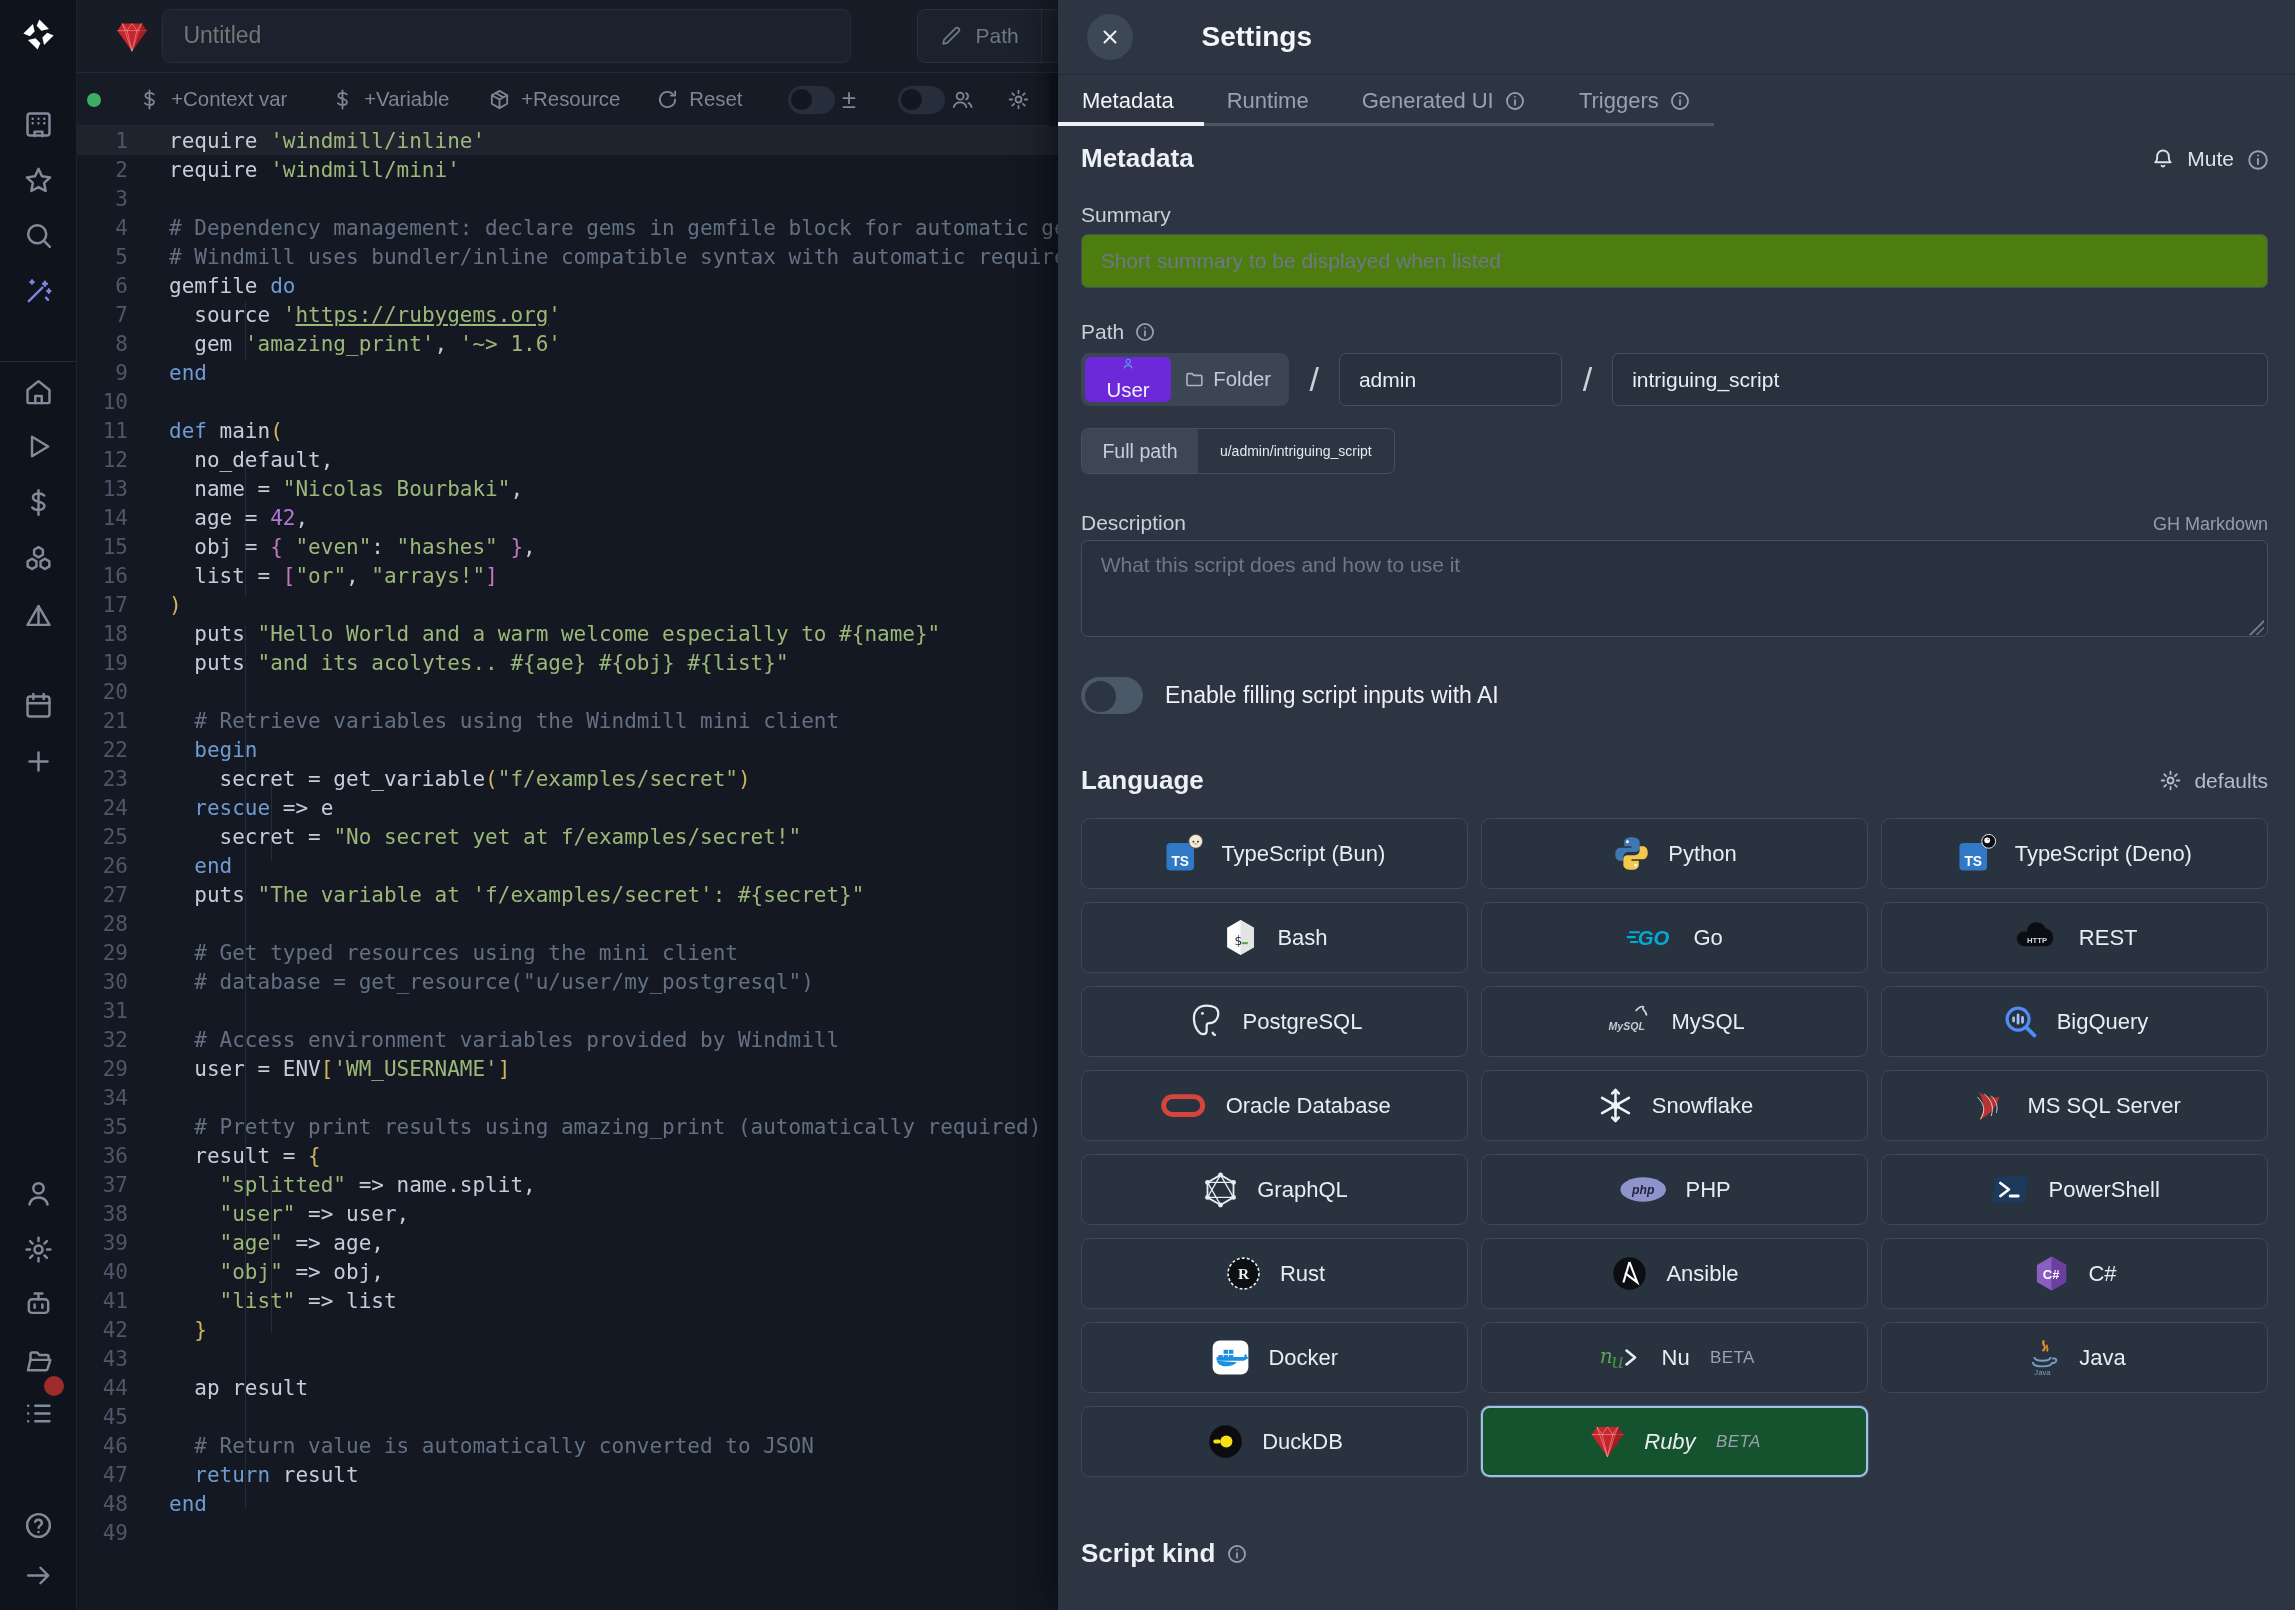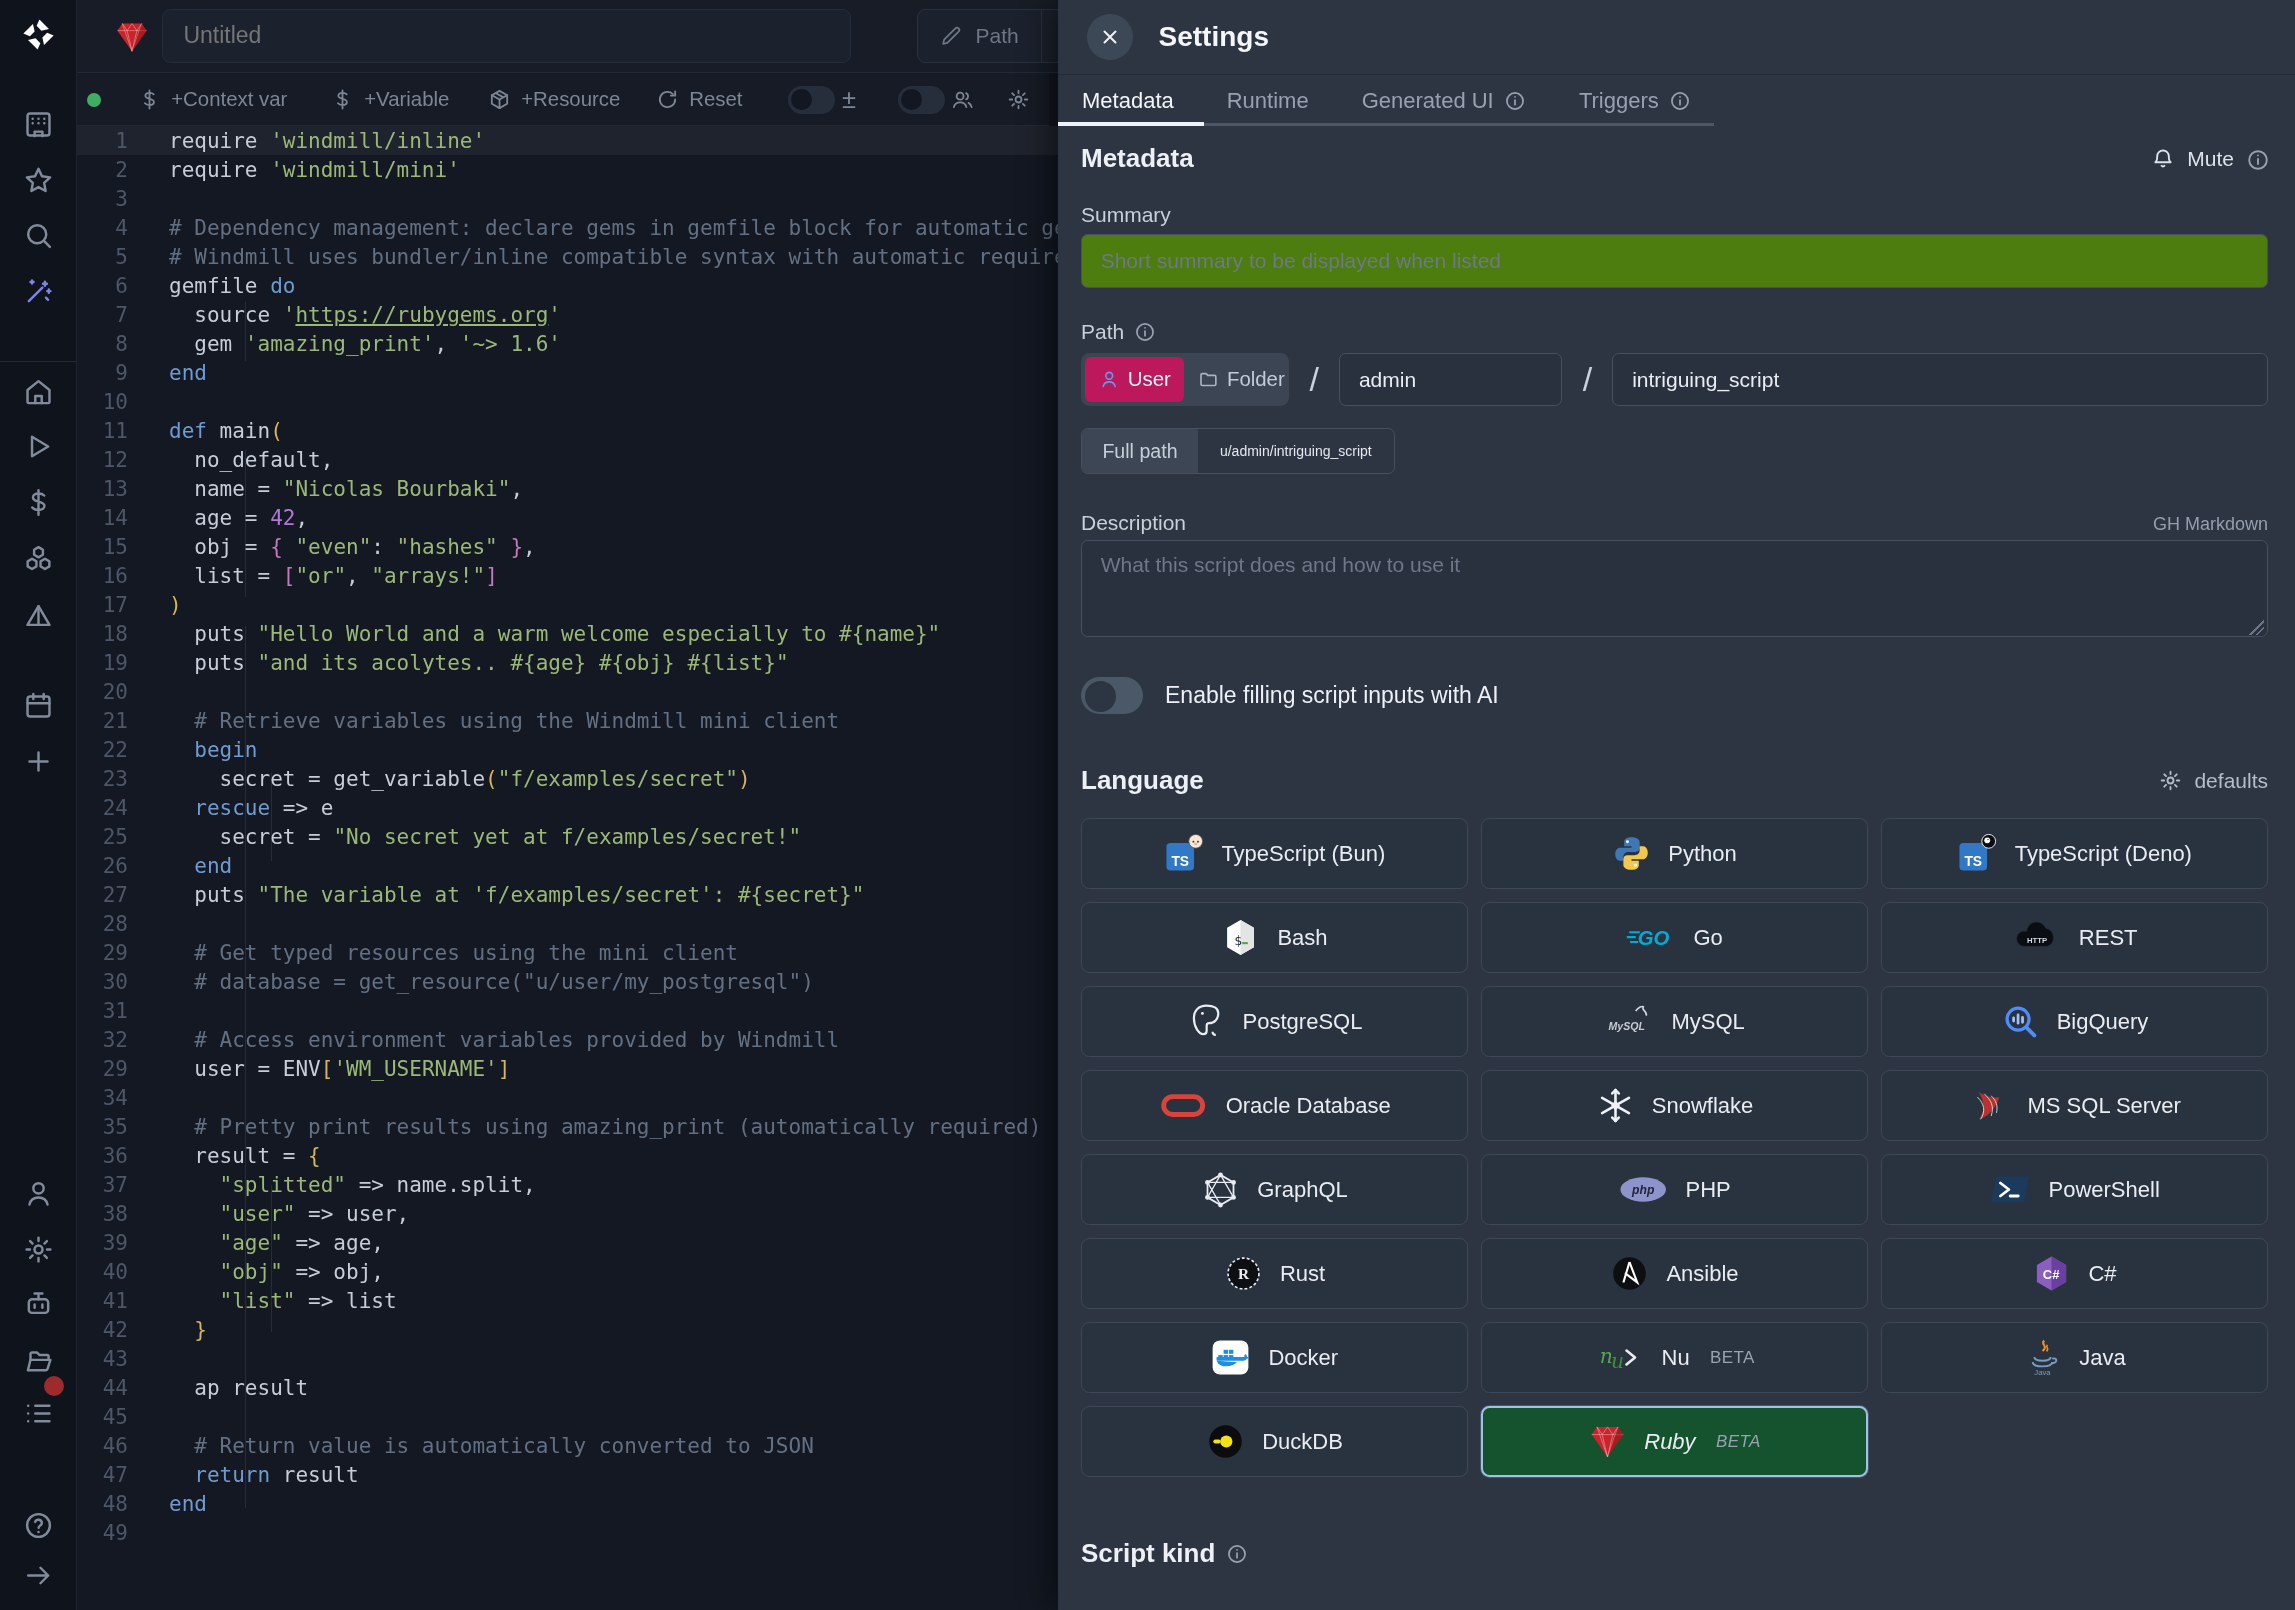--- a/index.html
+++ b/index.html
@@ -57,21 +57,21 @@
   .tk-d{color:#c6cdd8}.tk-s{color:#9cb878}.tk-c{color:#637083}.tk-k{color:#6f9bd1}
   .tk-n{color:#b179d6}.tk-y{color:#d3b65a}.tk-p{color:#c478c0}
   .tk-u{color:#9cb878;text-decoration:underline}
   .indent-guide { position:absolute; width:0.9px; background:#252d3a; left:168px; }
   .indent-guide.lvl2 { left:194px; }
 
   
   .panel { position:absolute; left:1058px; top:0; width:1237px; height:1610px;
     background:#2d3543; z-index:10; box-shadow:-10.2px 0 29px rgba(0,0,0,0.45); color:#e8edf3; }
   .panel-header { height:75px; display:flex; align-items:center; padding-left:29px;
-    border-bottom:0.9px solid #242c39; }
+    border-bottom:0.9px solid #242c39;gap:43px; }
   .close-btn { width:46px; height:46px; border-radius:50%; background:#3d4857; color:#eef2f7;
     display:flex; align-items:center; justify-content:center; }
   .close-btn svg { width:22px; height:22px; }
   .panel-title { font-size:28px; font-weight:bold; margin-left:25.5px; color:#f4f6f9; }
 
   .tabs { position:relative; height:51px; display:flex; align-items:center; gap:53px;
     padding-left:24px; }
   .tabs-baseline { position:absolute; left:0; bottom:0; width:656px; height:2.6px; background:#4c5665; }
   .tab { font-size:22px; color:#97a1af; display:flex; align-items:center; gap:10.2px; height:100%; }
   .tab.active { color:#f3f5f8; }
@@ -88,21 +88,21 @@
   .text-input { width:100%; height:54px; background:#4d7c0f; border:0.9px solid #46505f;
     border-radius:6.8px; color:#e8edf3; font-size:21px; padding:0 18.7px; outline:none; }
   .text-input::placeholder, textarea::placeholder { color:#6e7888; }
 
   .path-row { display:flex; align-items:center; gap:20.4px; }
   .segmented { flex:none; width:208px; height:53px; background:#3b4554; border-radius:8.5px;
     padding:4.3px; display:flex; }
   .seg-opt { display:flex; align-items:center; gap:8.5px; padding:0 13.6px; border-radius:6px;
     font-size:20.4px; color:#c2cbd7; }
   .seg-opt svg { width:20.4px; height:20.4px; color:#aab4c2; }
-  .seg-opt.active { background:#be185d; color:#eef2f7; }
+  .seg-opt.active { background:#6d28d9; color:#eef2f7;flex-direction:column; }
   .seg-opt.active svg { color:#5f9bf0; }
   .slash { font-size:34px; font-weight:300; color:#c9d1dc; flex:none; }
   .path-input { height:53px; background:#29313e; border:0.9px solid #46505f; border-radius:6.8px;
     color:#e8edf3; font-size:21px; padding:0 18.7px; outline:none; }
   .path-owner { width:223px; flex:none; }
   .path-name { flex:1; }
 
   .fullpath { display:inline-flex; align-items:stretch; border:0.9px solid #46505f;
     border-radius:6.8px; overflow:hidden; height:46px; }
   .fullpath .badge { background:#3c4654; color:#c6cfda; font-size:19.6px; display:flex;

